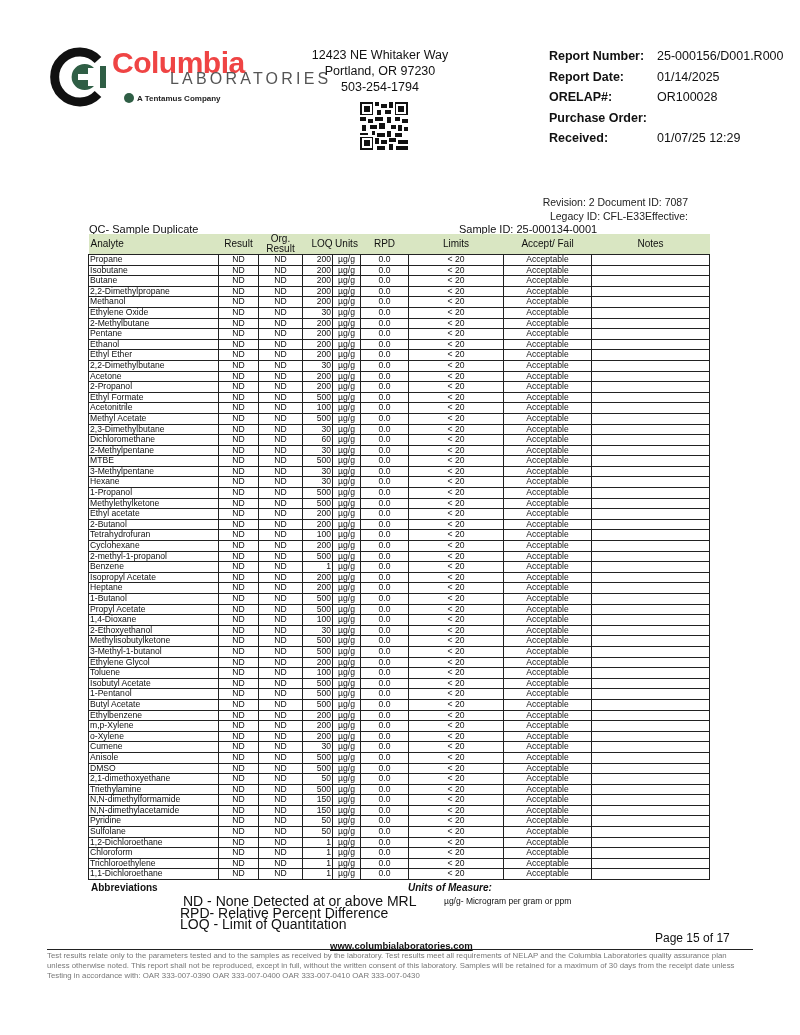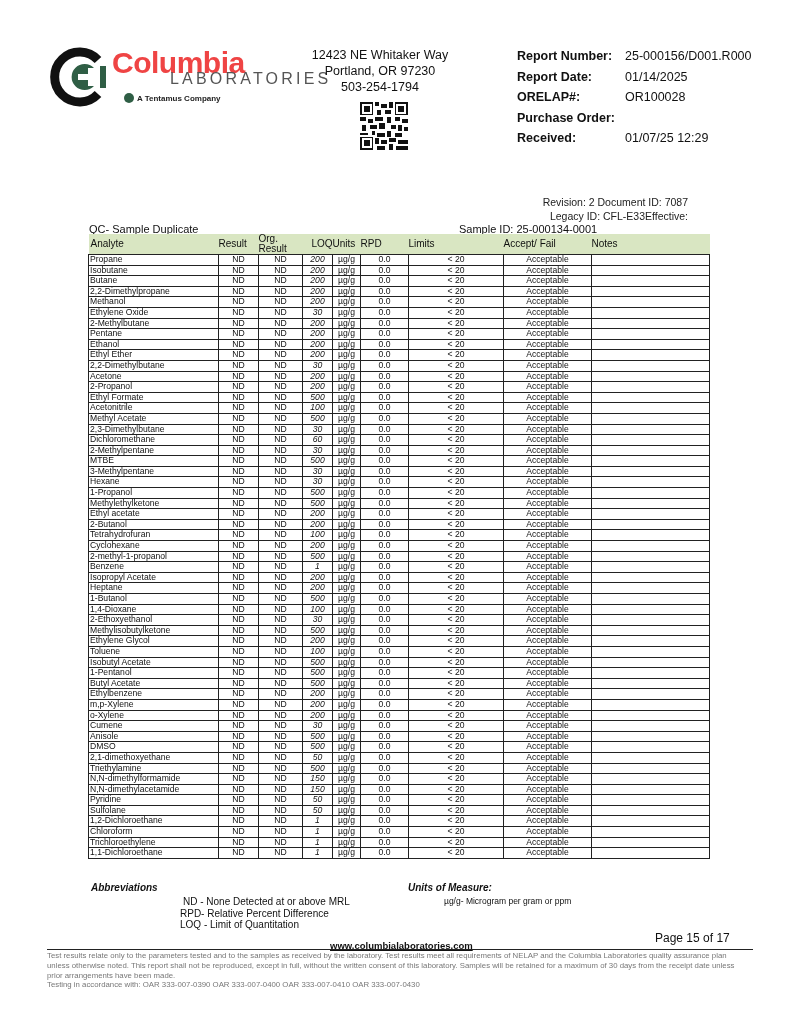--- a/index.html
+++ b/index.html
@@ -11,38 +11,38 @@
   .logo-name { position:absolute; left:64px; top:0px; font-size:30px; font-weight:bold; letter-spacing:-0.5px; color:#ef4444; }
   .logo-sub { position:absolute; left:78px; top:24px; font-size:16px; letter-spacing:3.2px; color:#555;padding-left:44px; }
   .logo-tag { position:absolute; left:76px; top:47px; font-size:8px; font-weight:bold; color:#222; display:flex; align-items:center; gap:3px; }
   .logo-tag .dot { width:10px; height:10px; border-radius:50%; background:#2f5e45; display:inline-block; }
   
   .address { left:300px; top:47px; width:160px; text-align:center; font-size:12.5px; line-height:16px; }
   .qr { left:360px; top:102px; width:48px; height:48px; }
   
   .report-info { left:517px; top:46px; font-size:12.5px; }
   .report-info .row { display:flex; height:20.5px; align-items:center; }
-  .report-info .lbl { width:108px; font-weight:bold; }
+  .report-info .lbl { width:108px; font-weight:bold;margin-left:32px; }
   .report-info .val { }
   
   .rev { right:112px; top:196px; text-align:right; font-size:10.5px; line-height:13.5px; color:#222; }
   .qc-title { left:89px; top:223px; font-size:11px; }
   .sample-id { left:459px; top:223px; font-size:11px; }
   
   .qc-table { left:88px; top:234px; width:621px; border-collapse:collapse; font-size:8.6px; table-layout:fixed; }
-  .qc-table th { background:#d9e6c2; font-weight:normal; font-size:10px; height:10px; padding:0; line-height:10px; text-align:left; }
+  .qc-table th { background:#d9e6c2; font-weight:normal; font-size:10px; height:10px; padding:0; line-height:10px; text-align:center; }
   .qc-table td { border:1px solid #222; height:9.6px; padding:0 1px; line-height:9.6px; white-space:nowrap; overflow:hidden; }
   .qc-table td.c { text-align:center; }
-  .qc-table td.r { text-align:center; border-right:1px solid #222;font-style:italic; }
+  .qc-table td.r { text-align:right; border-right:1px solid #222; }
   .qc-table td.u { text-align:center; border-left:none; }
   .qc-table td.loq { border-right:1px solid #222; }
   .qc-table tbody tr:first-child td { border-top:1.5px solid #222; }
   
-  .abbr-title { left:91px; top:882px; font-size:10px; font-weight:bold; font-style:italic; }
-  .abbr-list { left:180px; top:896px; font-size:10px; line-height:11.5px; }
+  .abbr-title { left:91px; top:882px; font-size:10px; font-weight:bold; }
+  .abbr-list { left:180px; top:896px; font-size:14px; line-height:11.5px; }
   .units-title { left:408px; top:882px; font-size:10px; font-weight:bold; font-style:italic;text-align:center; }
   .units-list { left:432px; top:896px; font-size:8.5px;padding-left:12px; }
   
   .page-num { left:655px; top:931px; font-size:12px; }
   .website { left:330px; top:940px; font-size:9.5px; font-weight:bold; text-decoration:underline; }
   .footer-line { left:47px; top:949px; width:706px; height:1px; background:#222; }
   .footer-text { left:47px; top:951px; width:720px; font-size:7.8px; line-height:9.8px; color:#777; }
 </style>
 </head>
 <body>
@@ -522,20 +522,31 @@
         <td class="c">ND</td>
         <td class="c">ND</td>
         <td class="r loq">500</td>
         <td class="u">µg/g</td>
         <td class="c">0.0</td>
         <td class="c">&lt; 20</td>
         <td class="c">Acceptable</td>
         <td></td>
       </tr>
       <tr>
+        <td>Propyl Acetate</td>
+        <td class="c">ND</td>
+        <td class="c">ND</td>
+        <td class="r loq">500</td>
+        <td class="u">µg/g</td>
+        <td class="c">0.0</td>
+        <td class="c">&lt; 20</td>
+        <td class="c">Acceptable</td>
+        <td></td>
+      </tr>
+      <tr>
         <td>1,4-Dioxane</td>
         <td class="c">ND</td>
         <td class="c">ND</td>
         <td class="r loq">100</td>
         <td class="u">µg/g</td>
         <td class="c">0.0</td>
         <td class="c">&lt; 20</td>
         <td class="c">Acceptable</td>
         <td></td>
       </tr>
@@ -545,20 +556,31 @@
         <td class="c">ND</td>
         <td class="r loq">30</td>
         <td class="u">µg/g</td>
         <td class="c">0.0</td>
         <td class="c">&lt; 20</td>
         <td class="c">Acceptable</td>
         <td></td>
       </tr>
       <tr>
         <td>Methylisobutylketone</td>
+        <td class="c">ND</td>
+        <td class="c">ND</td>
+        <td class="r loq">500</td>
+        <td class="u">µg/g</td>
+        <td class="c">0.0</td>
+        <td class="c">&lt; 20</td>
+        <td class="c">Acceptable</td>
+        <td></td>
+      </tr>
+      <tr>
+        <td>3-Methyl-1-butanol</td>
         <td class="c">ND</td>
         <td class="c">ND</td>
         <td class="r loq">500</td>
         <td class="u">µg/g</td>
         <td class="c">0.0</td>
         <td class="c">&lt; 20</td>
         <td class="c">Acceptable</td>
         <td></td>
       </tr>
       <tr>
@@ -805,15 +827,14 @@
 <div class="abs units-list">
   <div>µg/g- Microgram per gram or ppm</div>
 </div>
 
 <div class="abs page-num">Page 15 of 17</div>
 <div class="abs website">www.columbialaboratories.com</div>
 <div class="abs footer-line"></div>
 <div class="abs footer-text">
   <div>Test results relate only to the parameters tested and to the samples as received by the laboratory. Test results meet all requirements of NELAP and the Columbia Laboratories quality assurance plan</div>
   <div>unless otherwise noted. This report shall not be reproduced, except in full, without the written consent of this laboratory. Samples will be retained for a maximum of 30 days from the receipt date unless</div>
-  <div>prior arrangements have been made.</div>
   <div>Testing in accordance with: OAR 333-007-0390 OAR 333-007-0400 OAR 333-007-0410  OAR 333-007-0430</div>
 </div>
 
 </body></html>

